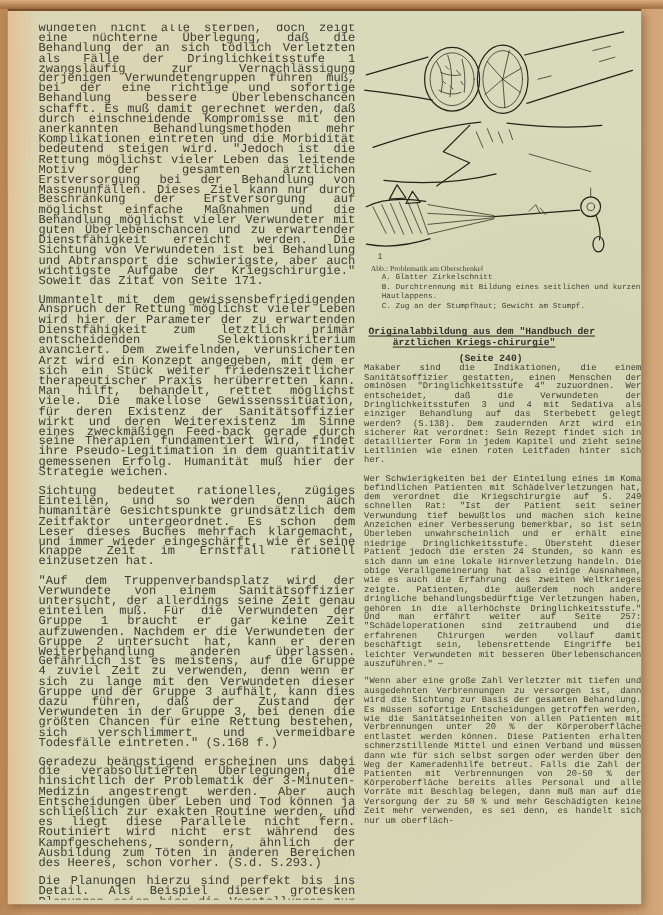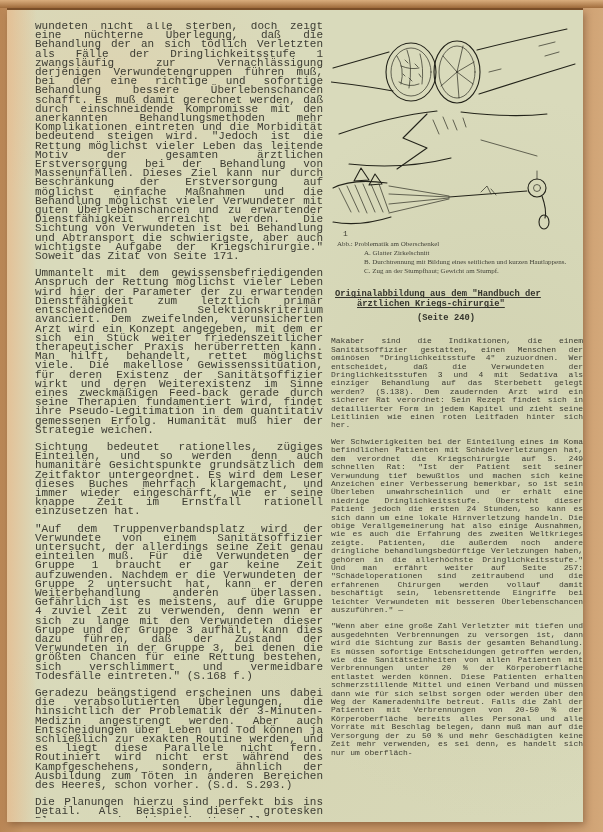--- a/index.html
+++ b/index.html
@@ -42,43 +42,43 @@
   }
   .figure-wrap{position:relative;width:252px;}
   .figure-wrap svg{display:block;}
   .fig-number{
     font-size:8px;margin:0 0 2px 12px;color:#3c3c33;
   }
   .fig-caption{
     font-family:"Liberation Serif","DejaVu Serif",serif;
     font-size:7px;line-height:8px;color:#44443a;margin:2px 0 0 6px;
   }
-  .fig-caption .cap-items{margin-left:27px;margin-top:1px;}
+  .fig-caption .cap-items{margin-left:10px;margin-top:1px;font-family:Liberation Mono, monospace;}
   .fig-caption .cap-items div{margin-bottom:1px;}
   .attribution{
     margin:14px 0 0 4px;font-weight:bold;font-size:8.8px;line-height:10px;
     color:#34342c;
   }
   .attribution .underlined{text-decoration:underline;}
   .attribution .line2{display:inline-block;margin-left:22px;}
   .attribution-page{text-align:center;margin:4px 26px 0 0;font-weight:bold;}
-  .right-text{margin-top:14px;}
+  .right-text{}
   .ink{stroke:#23231a;fill:none;stroke-width:1.1;stroke-linecap:round;stroke-linejoin:round;}
   .ink-thin{stroke:#2c2c22;fill:none;stroke-width:0.7;stroke-linecap:round;}
 </style>
 </head>
 <body>
 
 <div class="scene">
   <div class="paper">
 
     <div class="col col-left">
       <p>wundeten nicht alle sterben, doch zeigt eine nüchterne Überlegung, daß die Behandlung der an sich tödlich Verletzten als Fälle der Dringlichkeitsstufe 1 zwangsläufig zur Vernachlässigung derjenigen Verwundetengruppen führen muß, bei der eine richtige und sofortige Behandlung bessere Überlebenschancen schafft. Es muß damit gerechnet werden, daß durch einschneidende Kompromisse mit den anerkannten Behandlungsmethoden mehr Komplikationen eintreten und die Morbidität bedeutend steigen wird. "Jedoch ist die Rettung möglichst vieler Leben das leitende Motiv der gesamten ärztlichen Erstversorgung bei der Behandlung von Massenunfällen. Dieses Ziel kann nur durch Beschränkung der Erstversorgung auf möglichst einfache Maßnahmen und die Behandlung möglichst vieler Verwundeter mit guten Überlebenschancen und zu erwartender Dienstfähigkeit erreicht werden. Die Sichtung von Verwundeten ist bei Behandlung und Abtransport die schwierigste, aber auch wichtigste Aufgabe der Kriegschirurgie." Soweit das Zitat von Seite 171.</p>
       <p>Ummantelt mit dem gewissensbefriedigenden Anspruch der Rettung möglichst vieler Leben wird hier der Parameter der zu erwartenden Dienstfähigkeit zum letztlich primär entscheidenden Selektionskriterium avanciert. Dem zweifelnden, verunsicherten Arzt wird ein Konzept angegeben, mit dem er sich ein Stück weiter friedenszeitlicher therapeutischer Praxis herüberretten kann. Man hilft, behandelt, rettet möglichst viele. Die makellose Gewissenssituation, für deren Existenz der Sanitätsoffizier wirkt und deren Weiterexistenz im Sinne eines zweckmäßigen Feed-back gerade durch seine Therapien fundamentiert wird, findet ihre Pseudo-Legitimation in dem quantitativ gemessenen Erfolg. Humanität muß hier der Strategie weichen.</p>
-      <p>Sichtung bedeutet rationelles, zügiges Einteilen, und so werden denn auch humanitäre Gesichtspunkte grundsätzlich dem Zeitfaktor untergeordnet. Es wird dem Leser dieses Buches mehrfach klargemacht, und immer wieder eingeschärft, wie er seine knappe Zeit im Ernstfall rationell einzusetzen hat.</p>
+      <p>Sichtung bedeutet rationelles, zügiges Einteilen, und so werden denn auch humanitäre Gesichtspunkte grundsätzlich dem Zeitfaktor untergeordnet. Es schon dem Leser dieses Buches mehrfach klargemacht, und immer wieder eingeschärft, wie er seine knappe Zeit im Ernstfall rationell einzusetzen hat.</p>
       <p>"Auf dem Truppenverbandsplatz wird der Verwundete von einem Sanitätsoffizier untersucht, der allerdings seine Zeit genau einteilen muß. Für die Verwundeten der Gruppe 1 braucht er gar keine Zeit aufzuwenden. Nachdem er die Verwundeten der Gruppe 2 untersucht hat, kann er deren Weiterbehandlung anderen überlassen. Gefährlich ist es meistens, auf die Gruppe 4 zuviel Zeit zu verwenden, denn wenn er sich zu lange mit den Verwundeten dieser Gruppe und der Gruppe 3 aufhält, kann dies dazu führen, daß der Zustand der Verwundeten in der Gruppe 3, bei denen die größten Chancen für eine Rettung bestehen, sich verschlimmert und vermeidbare Todesfälle eintreten." (S.168 f.)</p>
       <p>Geradezu beängstigend erscheinen uns dabei die verabsolutierten Überlegungen, die hinsichtlich der Problematik der 3-Minuten-Medizin angestrengt werden. Aber auch Entscheidungen über Leben und Tod können ja schließlich zur exakten Routine werden, und es liegt diese Parallele nicht fern. Routiniert wird nicht erst während des Kampfgeschehens, sondern, ähnlich der Ausbildung zum Töten in anderen Bereichen des Heeres, schon vorher. (S.d. S.293.)</p>
       <p>Die Planungen hierzu sind perfekt bis ins Detail. Als Beispiel dieser grotesken Planungen seien hier die Vorstellungen zur Amputation vorgestellt. Obwohl eingangs betont wird, daß die Amputation eine Niederlage der Chirurgie ist und Entscheidungen hierzu erfahrungsgemäß von mehr als einem Chirurgen getroffen werden sollten (S.237), wird schon bald klar, daß die Kriegschirurgie, insbesondere in der Situation der Massenanfälle, andere Maßstäbe anlegt, denn hier muß "radikal verfahren werden"(S.245). "Endgültige Entscheidungen über die Behandlung von Gliedmaßen- und Gelenkverletzungen müssen immer sofort getroffen werden"(S.232). "Der Richtungsarzt hat schnell und ganz auf sich selbst gestellt zu entscheiden"(S.293). "Offensichtlich unbrauchbare Extremitäten müssen so schnell wie möglich amputiert werden. Die lebensrettende Amputation ist eine verhältnismäßig einfache chirurgische Maßnahme, deren Technik jeder Arzt können sollte" (S.254).</p>
     </div>
 
     <div class="col col-right">
       <div class="figure-wrap">
         <svg width="252" height="214" viewBox="0 0 252 214">
 
           <g>

